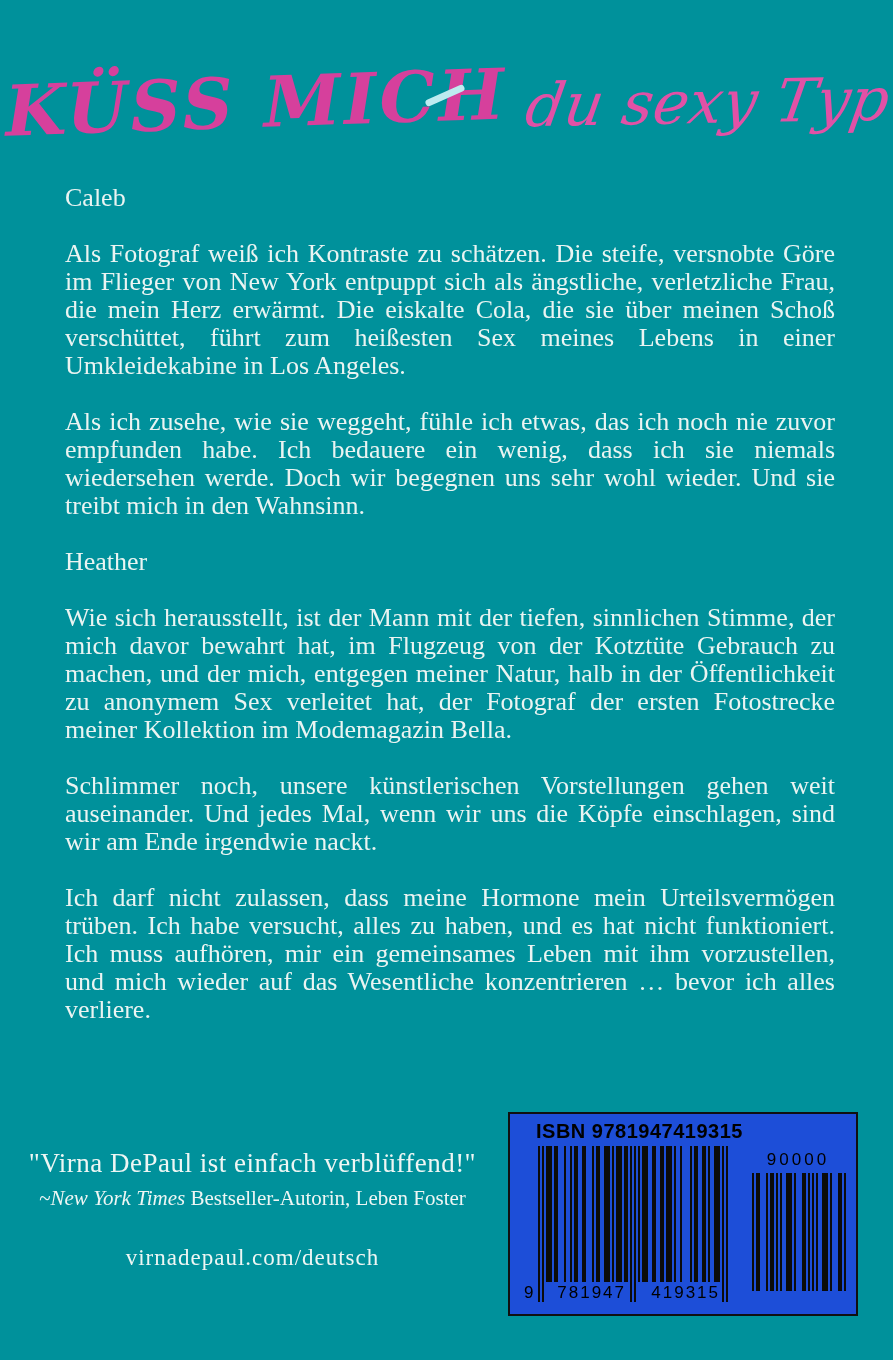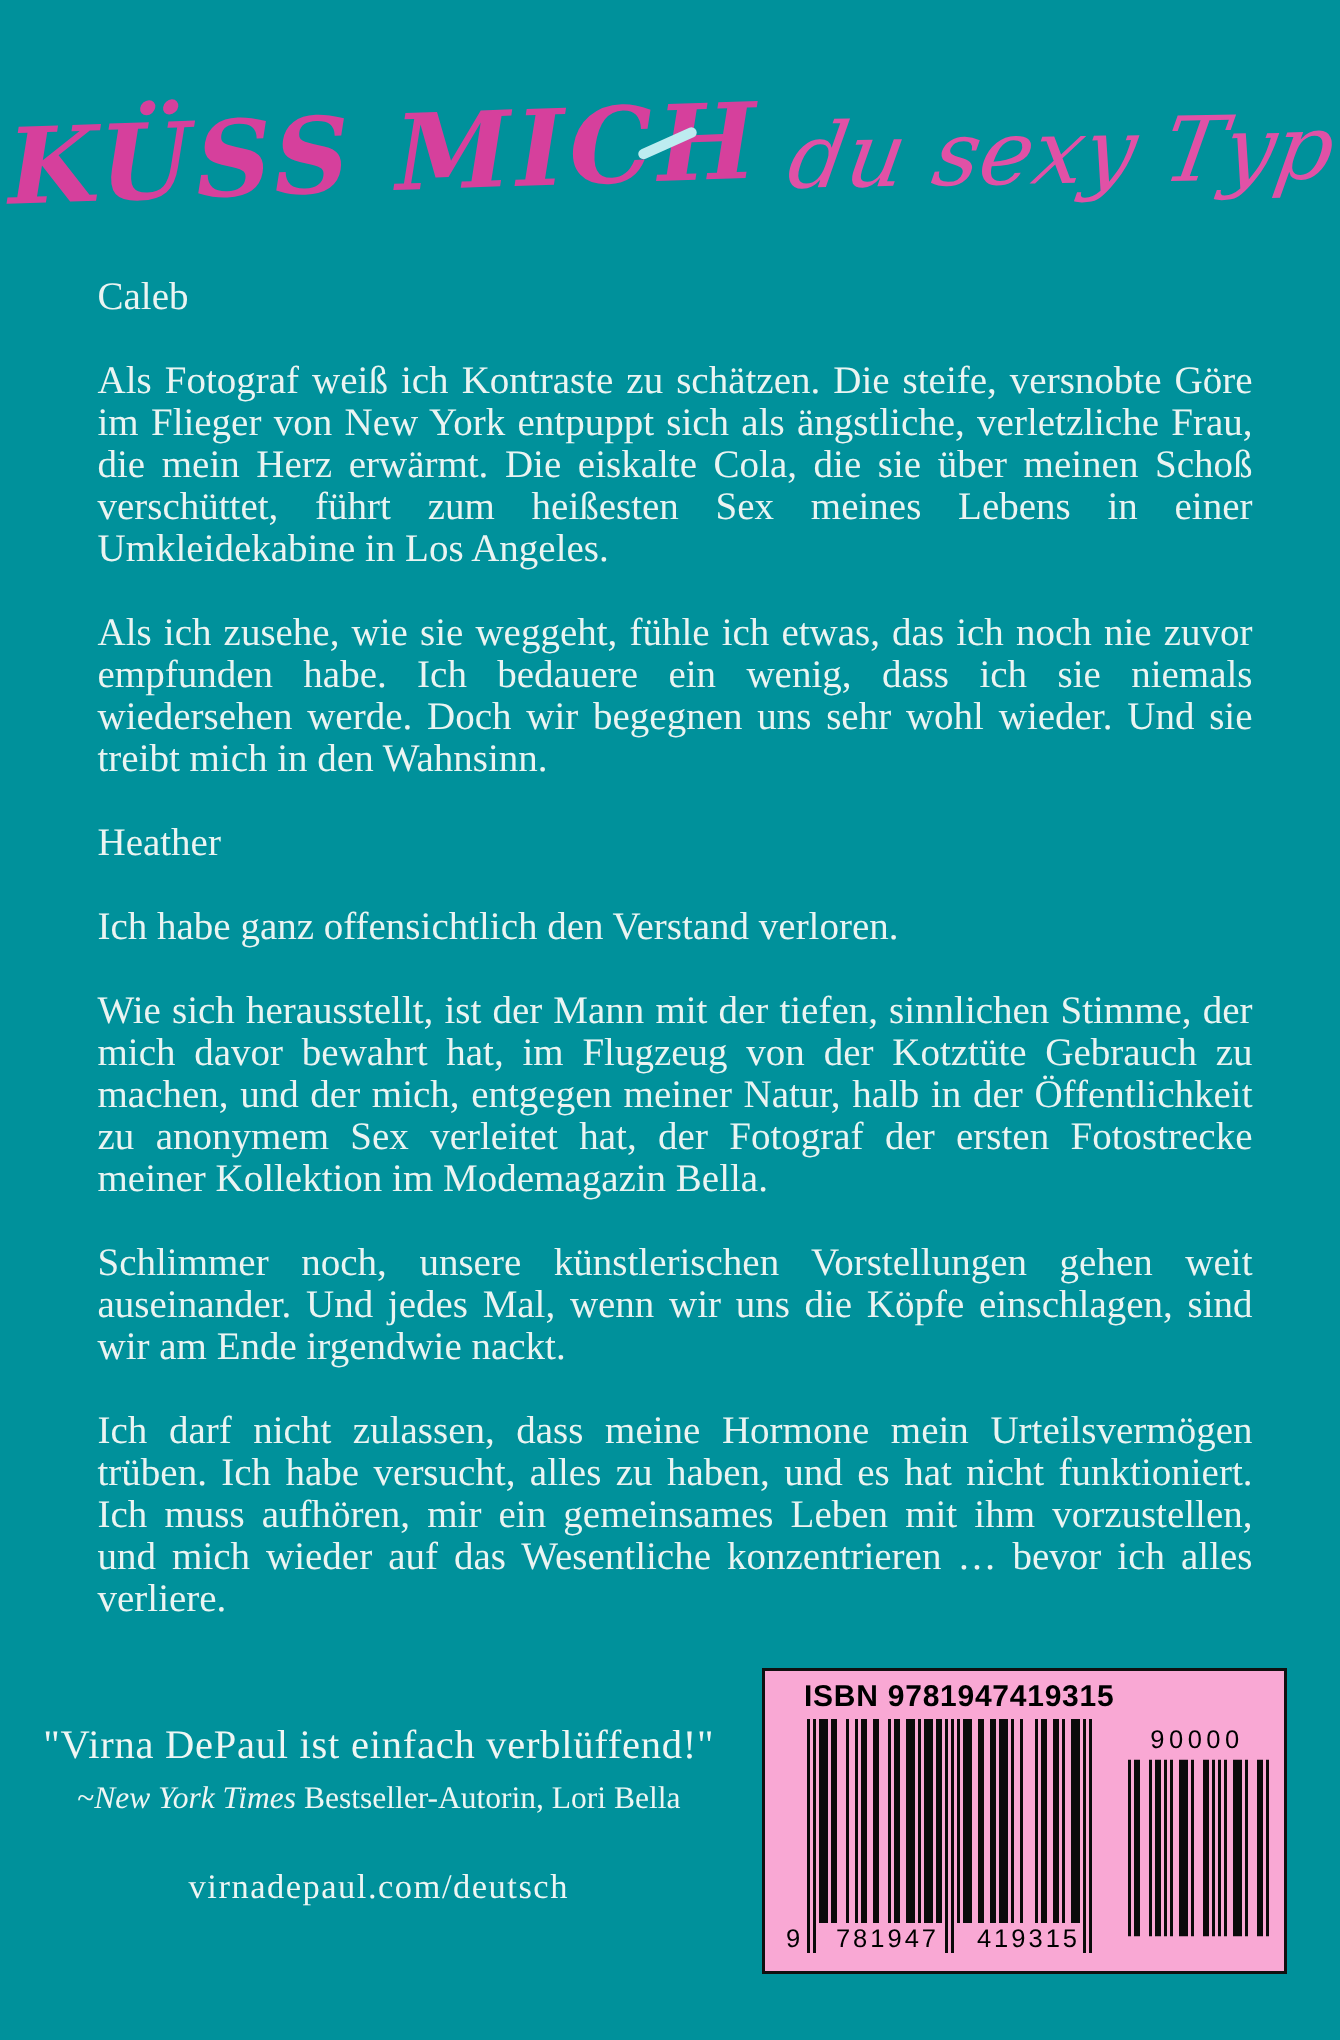--- a/index.html
+++ b/index.html
@@ -44,21 +44,21 @@
     color:#eef6f4;text-align:center;
   }
   .quote-line1{font-size:27px;letter-spacing:0.5px;}
   .quote-line2{font-size:21px;margin-top:7px;}
   .quote-line2 .src{font-style:italic;}
   .website{font-size:23px;margin-top:34px;letter-spacing:1px;}
   
   .barcode-box{
     position:absolute;left:508px;top:4px;
     width:330px;height:192px;
-    background:#f9a8d4;border:2px solid #101010;
+    background:#1d4ed8;border:2px solid #101010;
     padding:4px 8px;
   }
   .isbn-label{
     font-family:"Liberation Sans",sans-serif;font-size:20px;font-weight:bold;
     color:#000;margin:2px 0 3px 18px;letter-spacing:0.5px;
   }
   .code-row{display:flex;}
   .ean13{position:relative;width:208px;height:160px;margin-left:6px;}
   .ean13 svg{position:absolute;left:14px;top:0;}
   .ean13 .d{
@@ -87,32 +87,31 @@
     <span class="title-main">KÜSS MICH</span>
     <span class="title-sub">du sexy Typ</span>
     <span class="title-dash"></span>
   </div>
 
   <div class="blurb">
     <p class="char-heading">Caleb</p>
     <p>Als Fotograf weiß ich Kontraste zu schätzen. Die steife, versnobte Göre im Flieger von New York entpuppt sich als ängstliche, verletzliche Frau, die mein Herz erwärmt. Die eiskalte Cola, die sie über meinen Schoß verschüttet, führt zum heißesten Sex meines Lebens in einer Umkleidekabine in Los Angeles.</p>
     <p>Als ich zusehe, wie sie weggeht, fühle ich etwas, das ich noch nie zuvor empfunden habe. Ich bedauere ein wenig, dass ich sie niemals wiedersehen werde. Doch wir begegnen uns sehr wohl wieder. Und sie treibt mich in den Wahnsinn.</p>
     <p class="char-heading">Heather</p>
-    <p>Ich habe ganz offensichtlich den Verstand verloren.</p>
     <p>Wie sich herausstellt, ist der Mann mit der tiefen, sinnlichen Stimme, der mich davor bewahrt hat, im Flugzeug von der Kotztüte Gebrauch zu machen, und der mich, entgegen meiner Natur, halb in der Öffentlichkeit zu anonymem Sex verleitet hat, der Fotograf der ersten Fotostrecke meiner Kollektion im Modemagazin Bella.</p>
     <p>Schlimmer noch, unsere künstlerischen Vorstellungen gehen weit auseinander. Und jedes Mal, wenn wir uns die Köpfe einschlagen, sind wir am Ende irgendwie nackt.</p>
     <p>Ich darf nicht zulassen, dass meine Hormone mein Urteilsvermögen trüben. Ich habe versucht, alles zu haben, und es hat nicht funktioniert. Ich muss aufhören, mir ein gemeinsames Leben mit ihm vorzustellen, und mich wieder auf das Wesentliche konzentrieren … bevor ich alles verliere.</p>
   </div>
 
   <div class="bottom">
 
     <div class="left-col">
       <div class="quote-line1">"Virna DePaul ist einfach verblüffend!"</div>
       <div class="quote-line2">
-        <span>~</span><span class="src">New York Times</span><span> Bestseller-Autorin, Lori Bella</span>
+        <span>~</span><span class="src">New York Times</span><span> Bestseller-Autorin, Leben Foster</span>
       </div>
       <div class="website">virnadepaul.com/deutsch</div>
     </div>
 
     <div class="barcode-box">
       <div class="isbn-label">ISBN 9781947419315</div>
       <div class="code-row">
         <div class="ean13">
           <svg id="main-barcode" width="190" height="156" viewBox="0 0 190 156">
               <rect x="0" y="0" width="2" height="156" fill="#0b0b0b"></rect>

